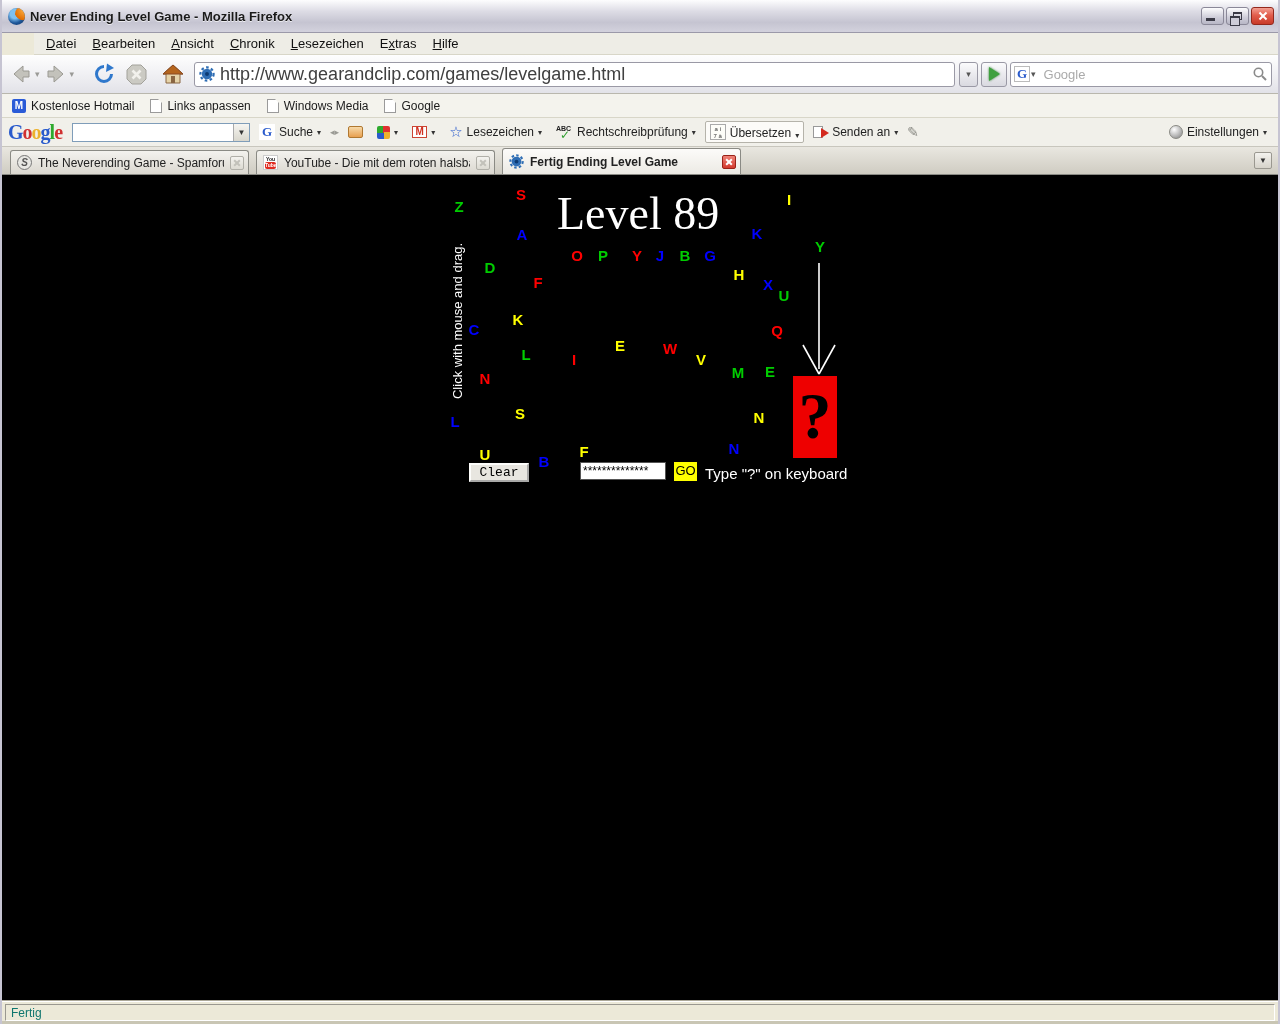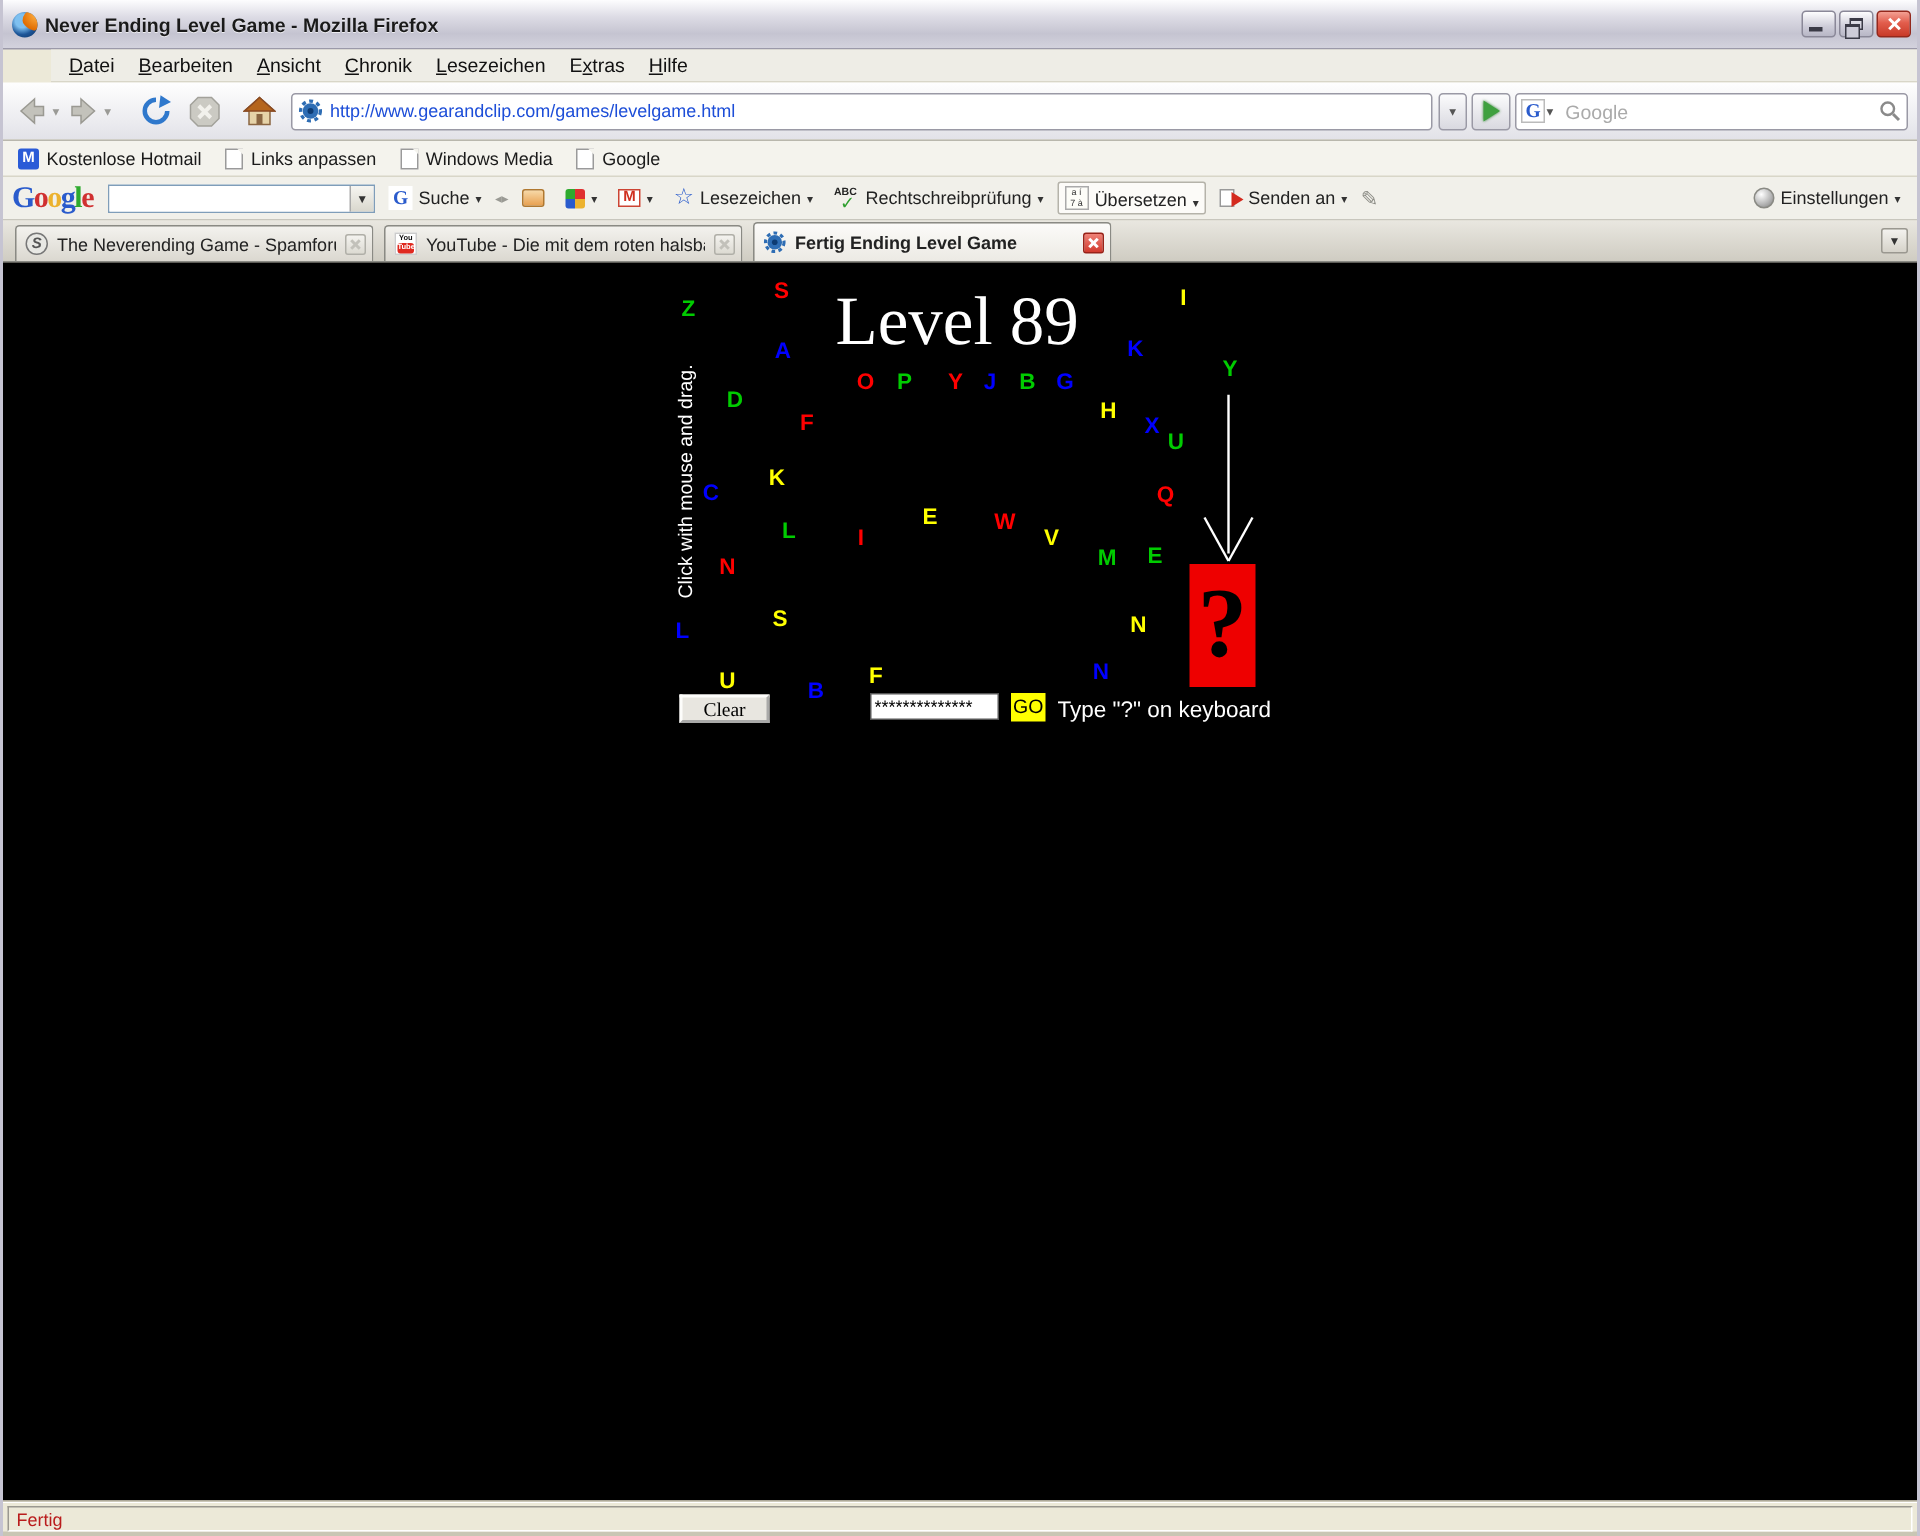--- a/index.html
+++ b/index.html
@@ -30,21 +30,21 @@
   
   .menubar { height:22px; flex:0 0 22px; background:#eeede6; display:flex; align-items:center; padding-left:4px; border-bottom:1px solid #d8d6c8;margin-left:32px; }
   .menu-item { padding:2px 8px; color:#111; cursor:default; }
   .menu-item u { text-decoration:underline; }
 
   
   .navbar { height:39px; flex:0 0 39px; background:linear-gradient(180deg,#fefefe,#ebebef 70%,#e2e2e8); display:flex; align-items:center; padding:0 6px; border-bottom:1px solid #b9b7ad; }
   .navbtn { display:flex; align-items:center; justify-content:center; height:30px; padding:0 2px; }
   .drop { font-size:9px; color:#9a9a96; margin:0 3px 0 1px; }
   .urlbar { flex:1; height:25px; background:#fff; border:1px solid #9a99a5; border-radius:3px; display:flex; align-items:center; margin:0 4px 0 8px; padding:0 4px; }
-  .urlbar input { border:none; outline:none; flex:1; font-size:12px; color:#1d4ed8; font-family:inherit; background:transparent; margin-left:5px; }
+  .urlbar input { border:none; outline:none; flex:1; font-size:18px; color:#404040; font-family:inherit; background:transparent; margin-left:5px; }
   .squarebtn { width:19px; height:25px; border:1px solid #9a99a5; border-radius:3px; background:linear-gradient(180deg,#fbfbfc,#d9d9e0); display:flex; align-items:center; justify-content:center; margin-right:3px; }
   .gobtn { width:26px; height:25px; }
   .go-tri { width:0; height:0; border-left:11px solid #3fa03f; border-top:7px solid transparent; border-bottom:7px solid transparent; filter:drop-shadow(0 0 1px #2a7a2a); }
   .searchbox { width:262px; height:25px; background:#fff; border:1px solid #9a99a5; border-radius:3px; display:flex; align-items:center; padding:0 3px; }
   .gchip { width:16px; height:16px; border:1px solid #bbb; display:flex; align-items:center; justify-content:center; font-family:"Liberation Serif",serif; font-weight:bold; color:#2a5bcc; font-size:13px; background:#fff; }
   .searchbox input { border:none; outline:none; flex:1; font-size:13px; color:#444; margin-left:5px; background:transparent; font-family:inherit; }
   .searchbox input::placeholder { color:#aaa; }
 
   
   .bookmarksbar { height:24px; flex:0 0 24px; background:#f4f3ed; display:flex; align-items:center; padding-left:6px; border-bottom:1px solid #d8d6c8; gap:4px; }
@@ -95,29 +95,29 @@
   .ticon.yt .you { display:block; font-size:5px; color:#111; line-height:6px; }
   .ticon.yt .tube { display:block; font-size:5px; color:#fff; background:#e02a20; border-radius:2px; line-height:7px; margin:0 1px; }
   .tab-overflow { position:absolute; right:6px; bottom:5px; width:18px; height:17px; border:1px solid #9a9890; border-radius:2px; background:linear-gradient(180deg,#f3f2ee,#d6d3ca); font-size:8px; color:#333; display:flex; align-items:center; justify-content:center; }
 
   
   .content { flex:1; background:#000; position:relative; overflow:hidden; }
   .level-title { position:absolute; left:555px; top:12px; font-family:"Liberation Serif","DejaVu Serif",serif; font-size:46px; color:#fff; white-space:nowrap; }
   .vtext { position:absolute; left:455px; top:146px; transform:translate(-50%,-50%) rotate(-90deg); color:#fff; font-size:13px; white-space:nowrap; }
   .gletter { position:absolute; transform:translate(-50%,-50%); font-weight:bold; font-size:15px; font-family:"Liberation Sans",sans-serif; }
   .mystery-box { position:absolute; left:791px; top:201px; width:44px; height:82px; background:#ee0000; color:#000; font-family:"Liberation Serif","DejaVu Serif",serif; font-weight:bold; font-size:66px; text-align:center; line-height:80px; }
-  .clear-btn { position:absolute; left:451px; top:288px; width:60px; height:19px; background:#e8e6e0; border:2px outset #fdfdfb; font-size:13px; color:#000; text-align:center; line-height:14px; font-family:Liberation Serif, serif; }
+  .clear-btn { position:absolute; left:467px; top:288px; width:60px; height:19px; background:#e8e6e0; border:2px outset #fdfdfb; font-size:13px; color:#000; text-align:center; line-height:14px; font-family:Liberation Mono, monospace; }
   .pwd-field { position:absolute; left:578px; top:287px; width:86px; height:18px; background:#fff; border:1px solid #555; font-size:12px; letter-spacing:0; padding:1px 2px; font-family:"Liberation Sans",sans-serif; color:#000; outline:none; }
   .go-btn { position:absolute; left:672px; top:287px; width:23px; height:19px; background:#ffff00; color:#000; font-size:13px; text-align:center; line-height:18px; }
   .hint-text { position:absolute; left:703px; top:290px; color:#fff; font-size:15px; white-space:nowrap; }
   .arrow-svg { position:absolute; left:796px; top:88px; }
 
   
   .statusbar { height:24px; flex:0 0 24px; background:#ece9d8; border-top:1px solid #aca899; box-shadow:inset 0 1px 0 #fff, inset 0 -3px 0 #c9c6b4; display:flex; align-items:center; padding:0 3px; }
-  .status-field { flex:1; height:17px; border:1px solid; border-color:#9a9890 #fff #fff #9a9890; padding:1px 5px; font-size:12px; color:#b91c1c; }
+  .status-field { flex:1; height:17px; border:1px solid; border-color:#9a9890 #fff #fff #9a9890; padding:1px 5px; font-size:12px; color:#0f766e; }
 </style>
 </head>
 <body>
 
 <div id="window">
 
   <div class="titlebar">
     <div class="fx-icon"></div>
     <div class="title-text">Never Ending Level Game - Mozilla Firefox</div>
     <div class="winbtn">

